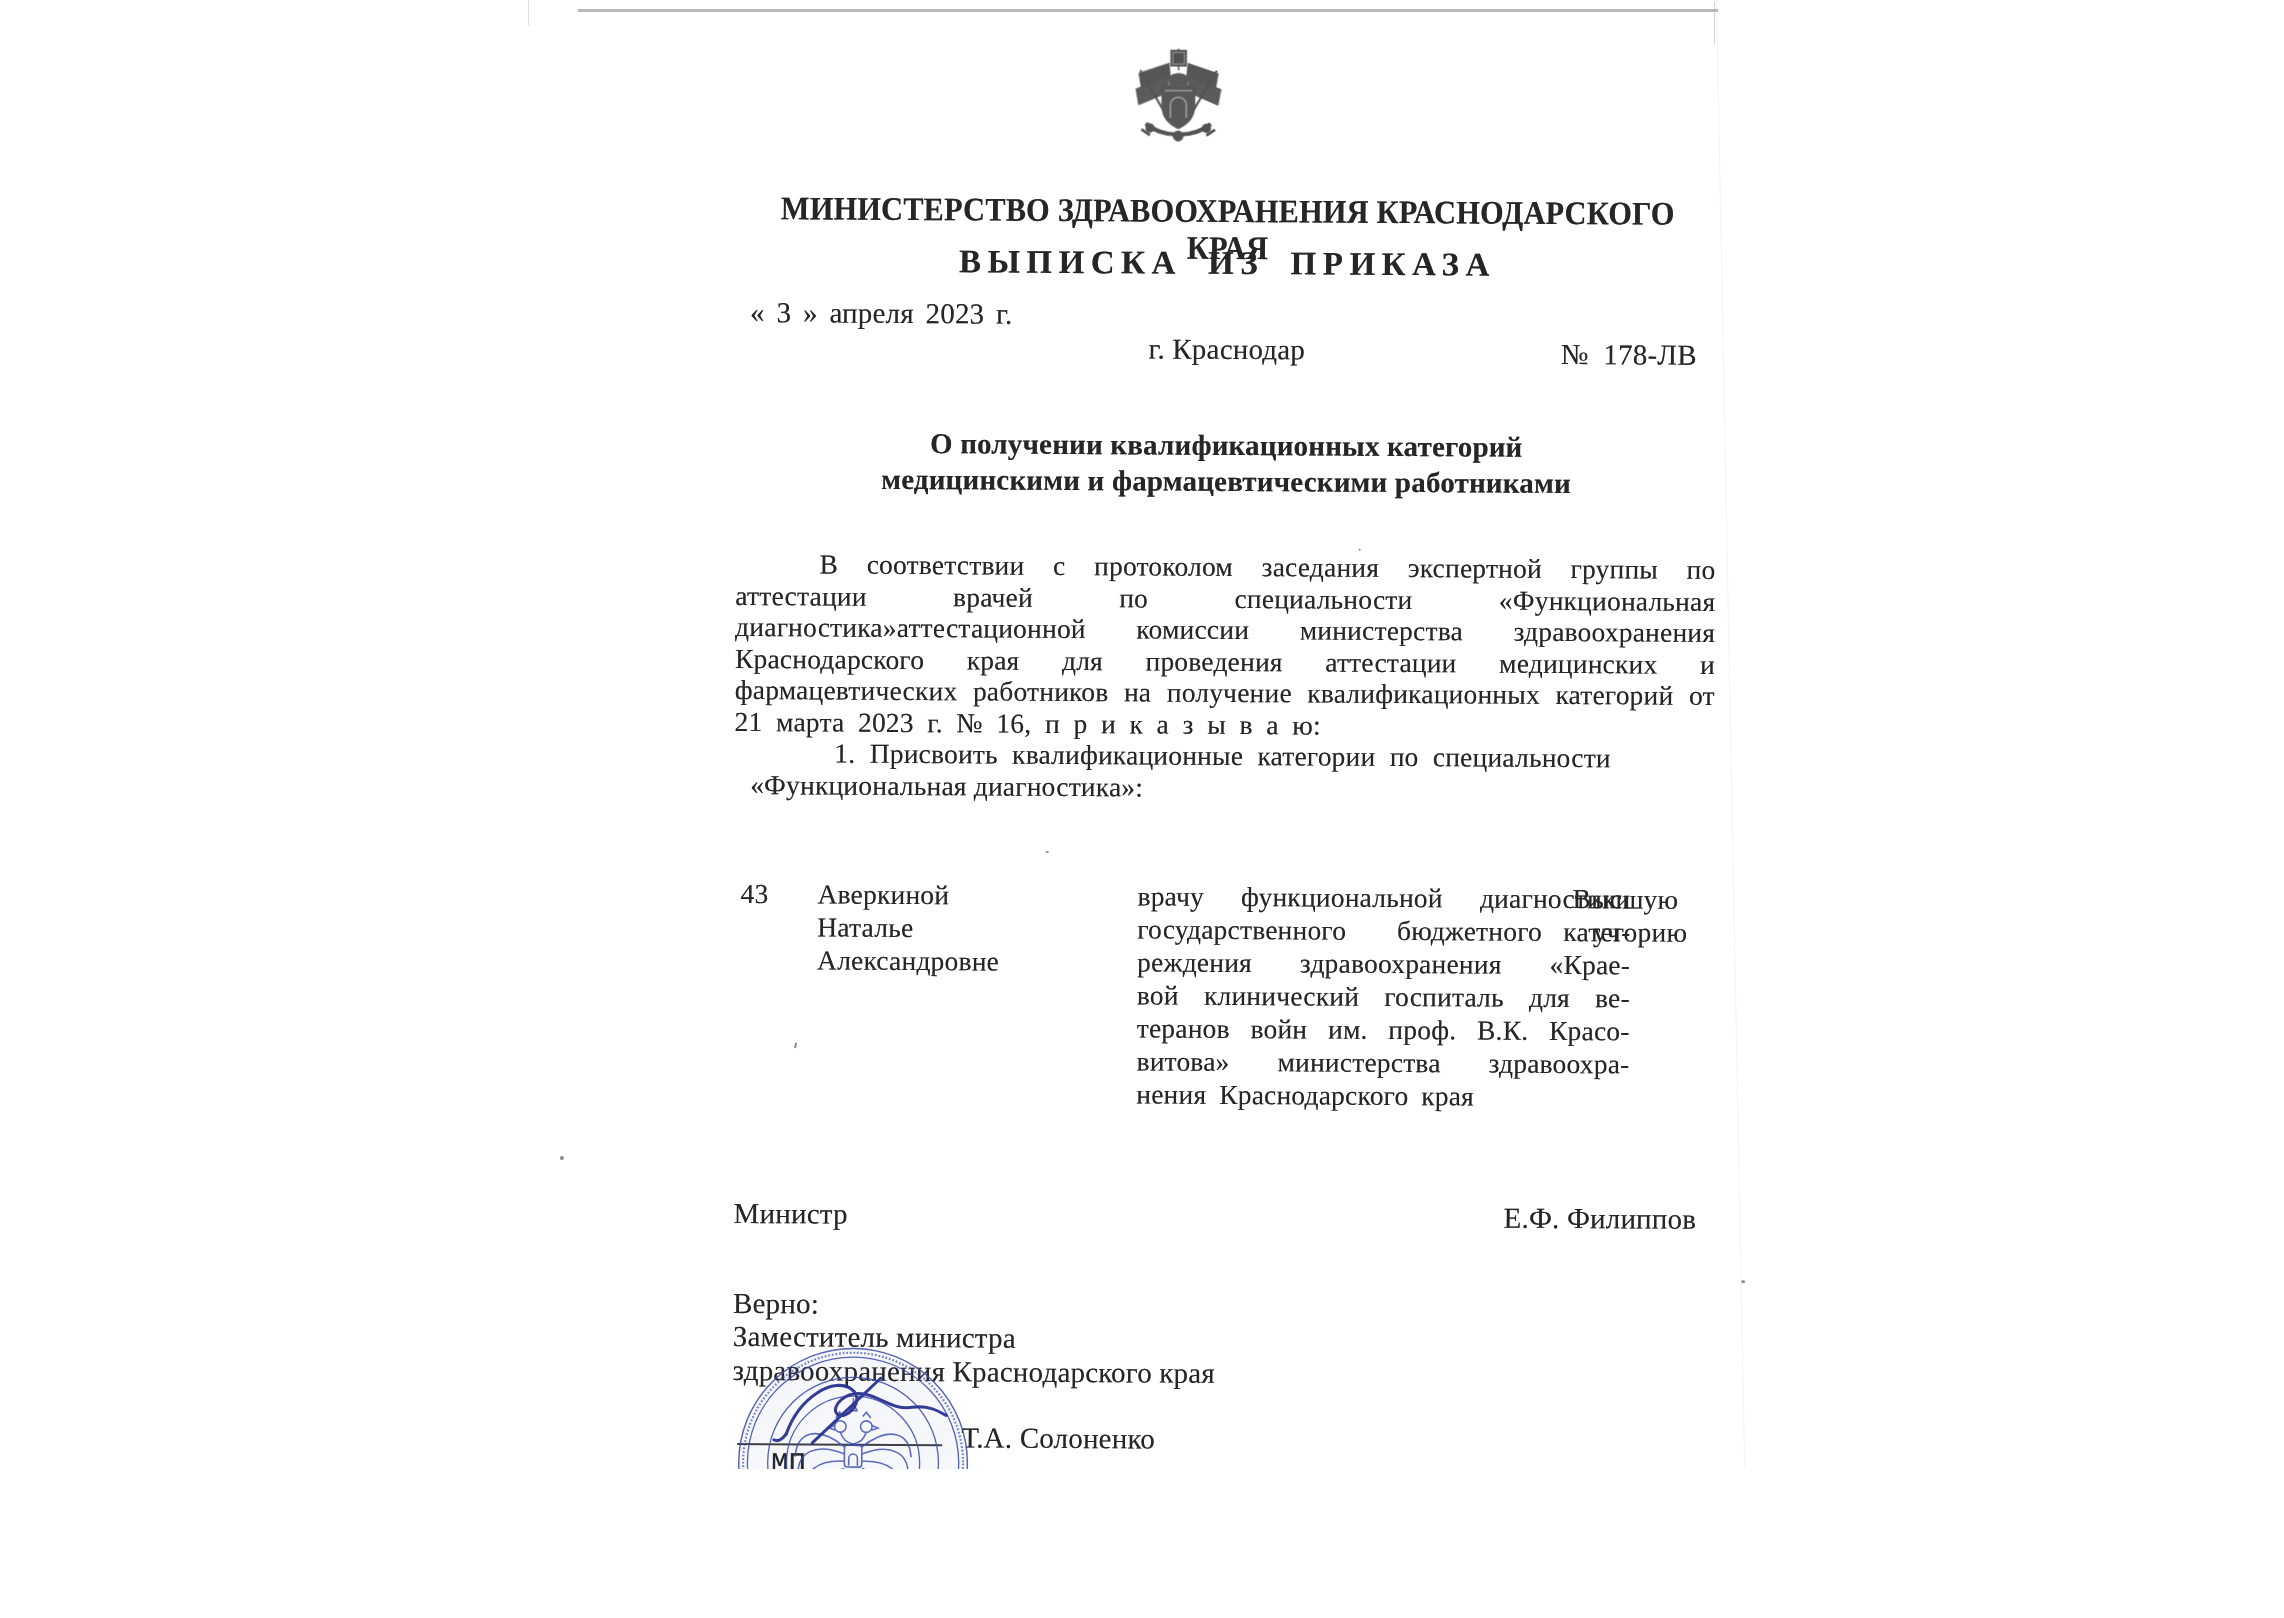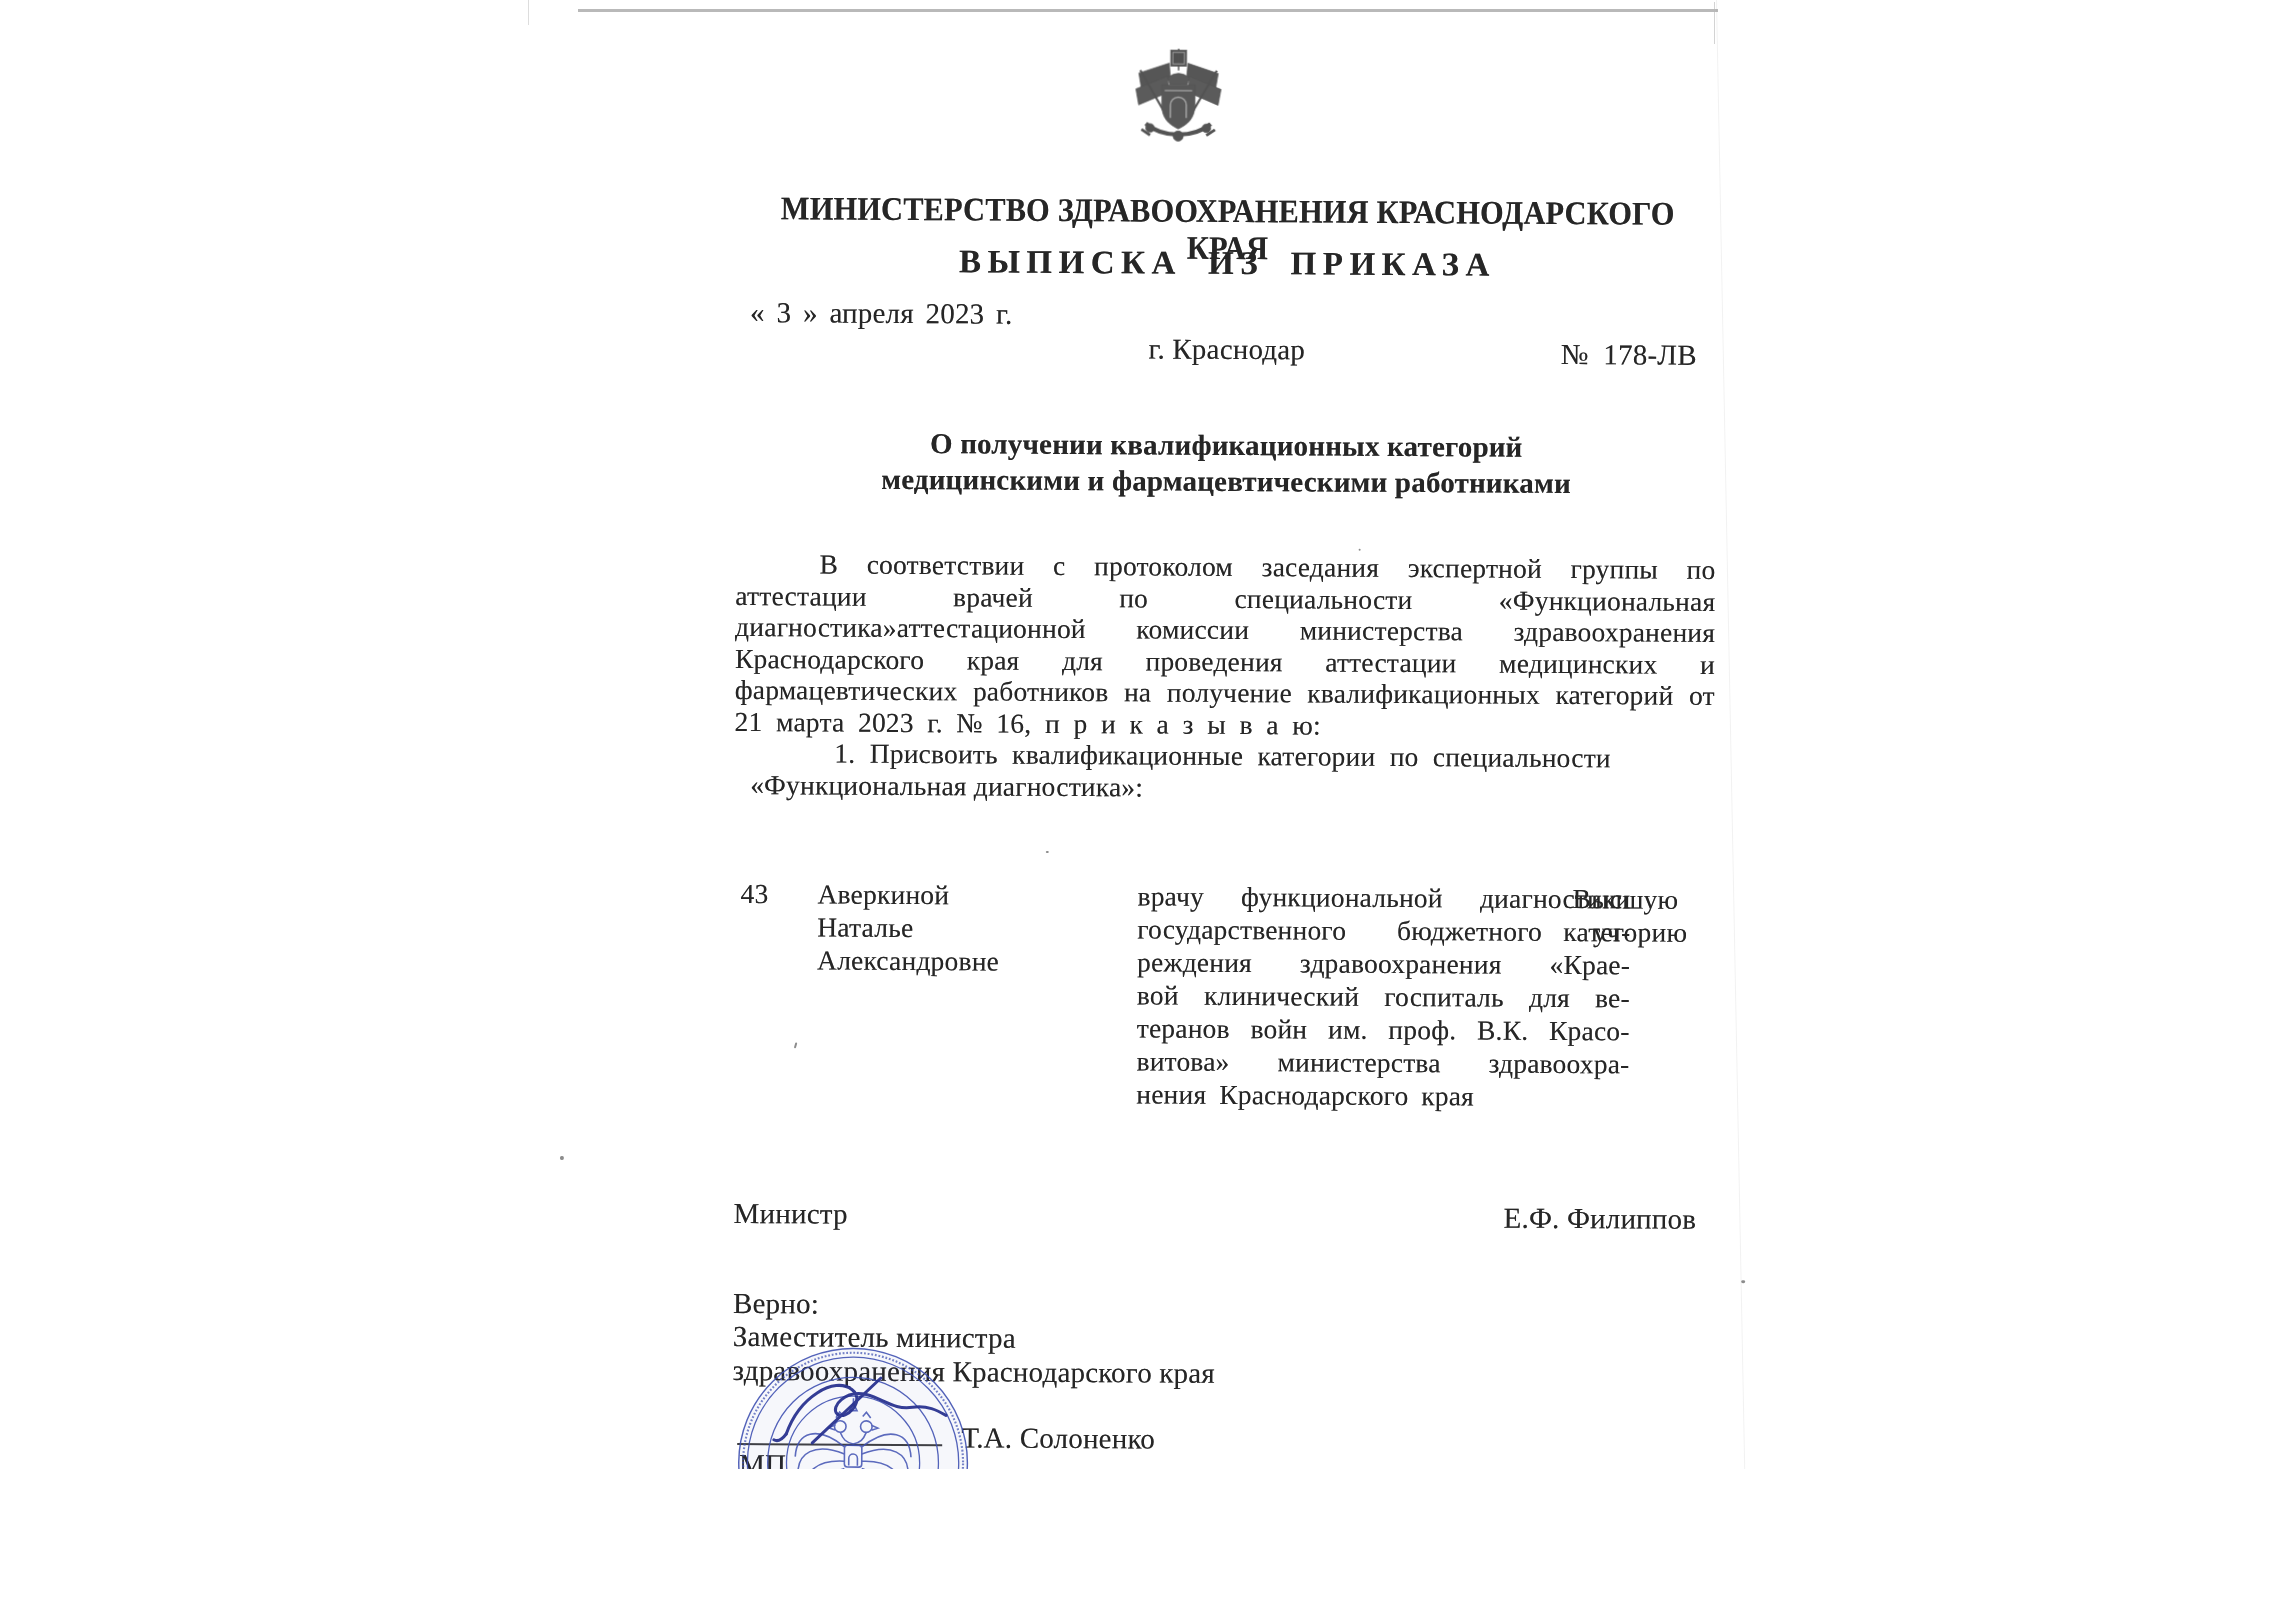--- a/index.html
+++ b/index.html
@@ -115,21 +115,21 @@
     <div>
       <div class="txt" style="left:741px;top:1197px;font-size:29px;">Министр</div>
       <div class="txt" style="left:1511px;top:1197px;font-size:29px;">Е.Ф. Филиппов</div>
     </div>
 
     <div>
       <div class="txt" style="left:741px;top:1287px;font-size:29px;font-family:Liberation Serif, serif;">Верно:</div>
       <div class="txt" style="left:741px;top:1320px;font-size:29px;">Заместитель министра</div>
       <div class="txt" style="left:741px;top:1354px;font-size:29px;">здравоохранения Краснодарского края</div>
       <div class="txt" style="left:970px;top:1420px;font-size:29px;">Т.А. Солоненко</div>
-      <div class="txt" style="left:748px;top:1448px;font-size:29px;">МП</div>
+      <div class="txt" style="left:780px;top:1448px;font-size:29px;font-family:Liberation Mono, monospace;">МП</div>
       <div class="sigline"></div>
     </div>
 
     <svg class="seal-wrap" viewBox="0 0 340 340">
       <defs>
         <path id="outerArc" d="M 77,263 A 131,131 0 1 1 76.9,262.9"></path>
         <path id="innerArc" d="M 96,244 A 104,104 0 1 1 95.9,243.9"></path>
         <path id="edgeArc" d="M 38,200 A 140,140 0 0 0 302,200"></path>
       </defs>
       <circle cx="170" cy="170" r="158" fill="rgba(59,77,176,0.05)" stroke="#3b4db0" stroke-width="2"></circle>

